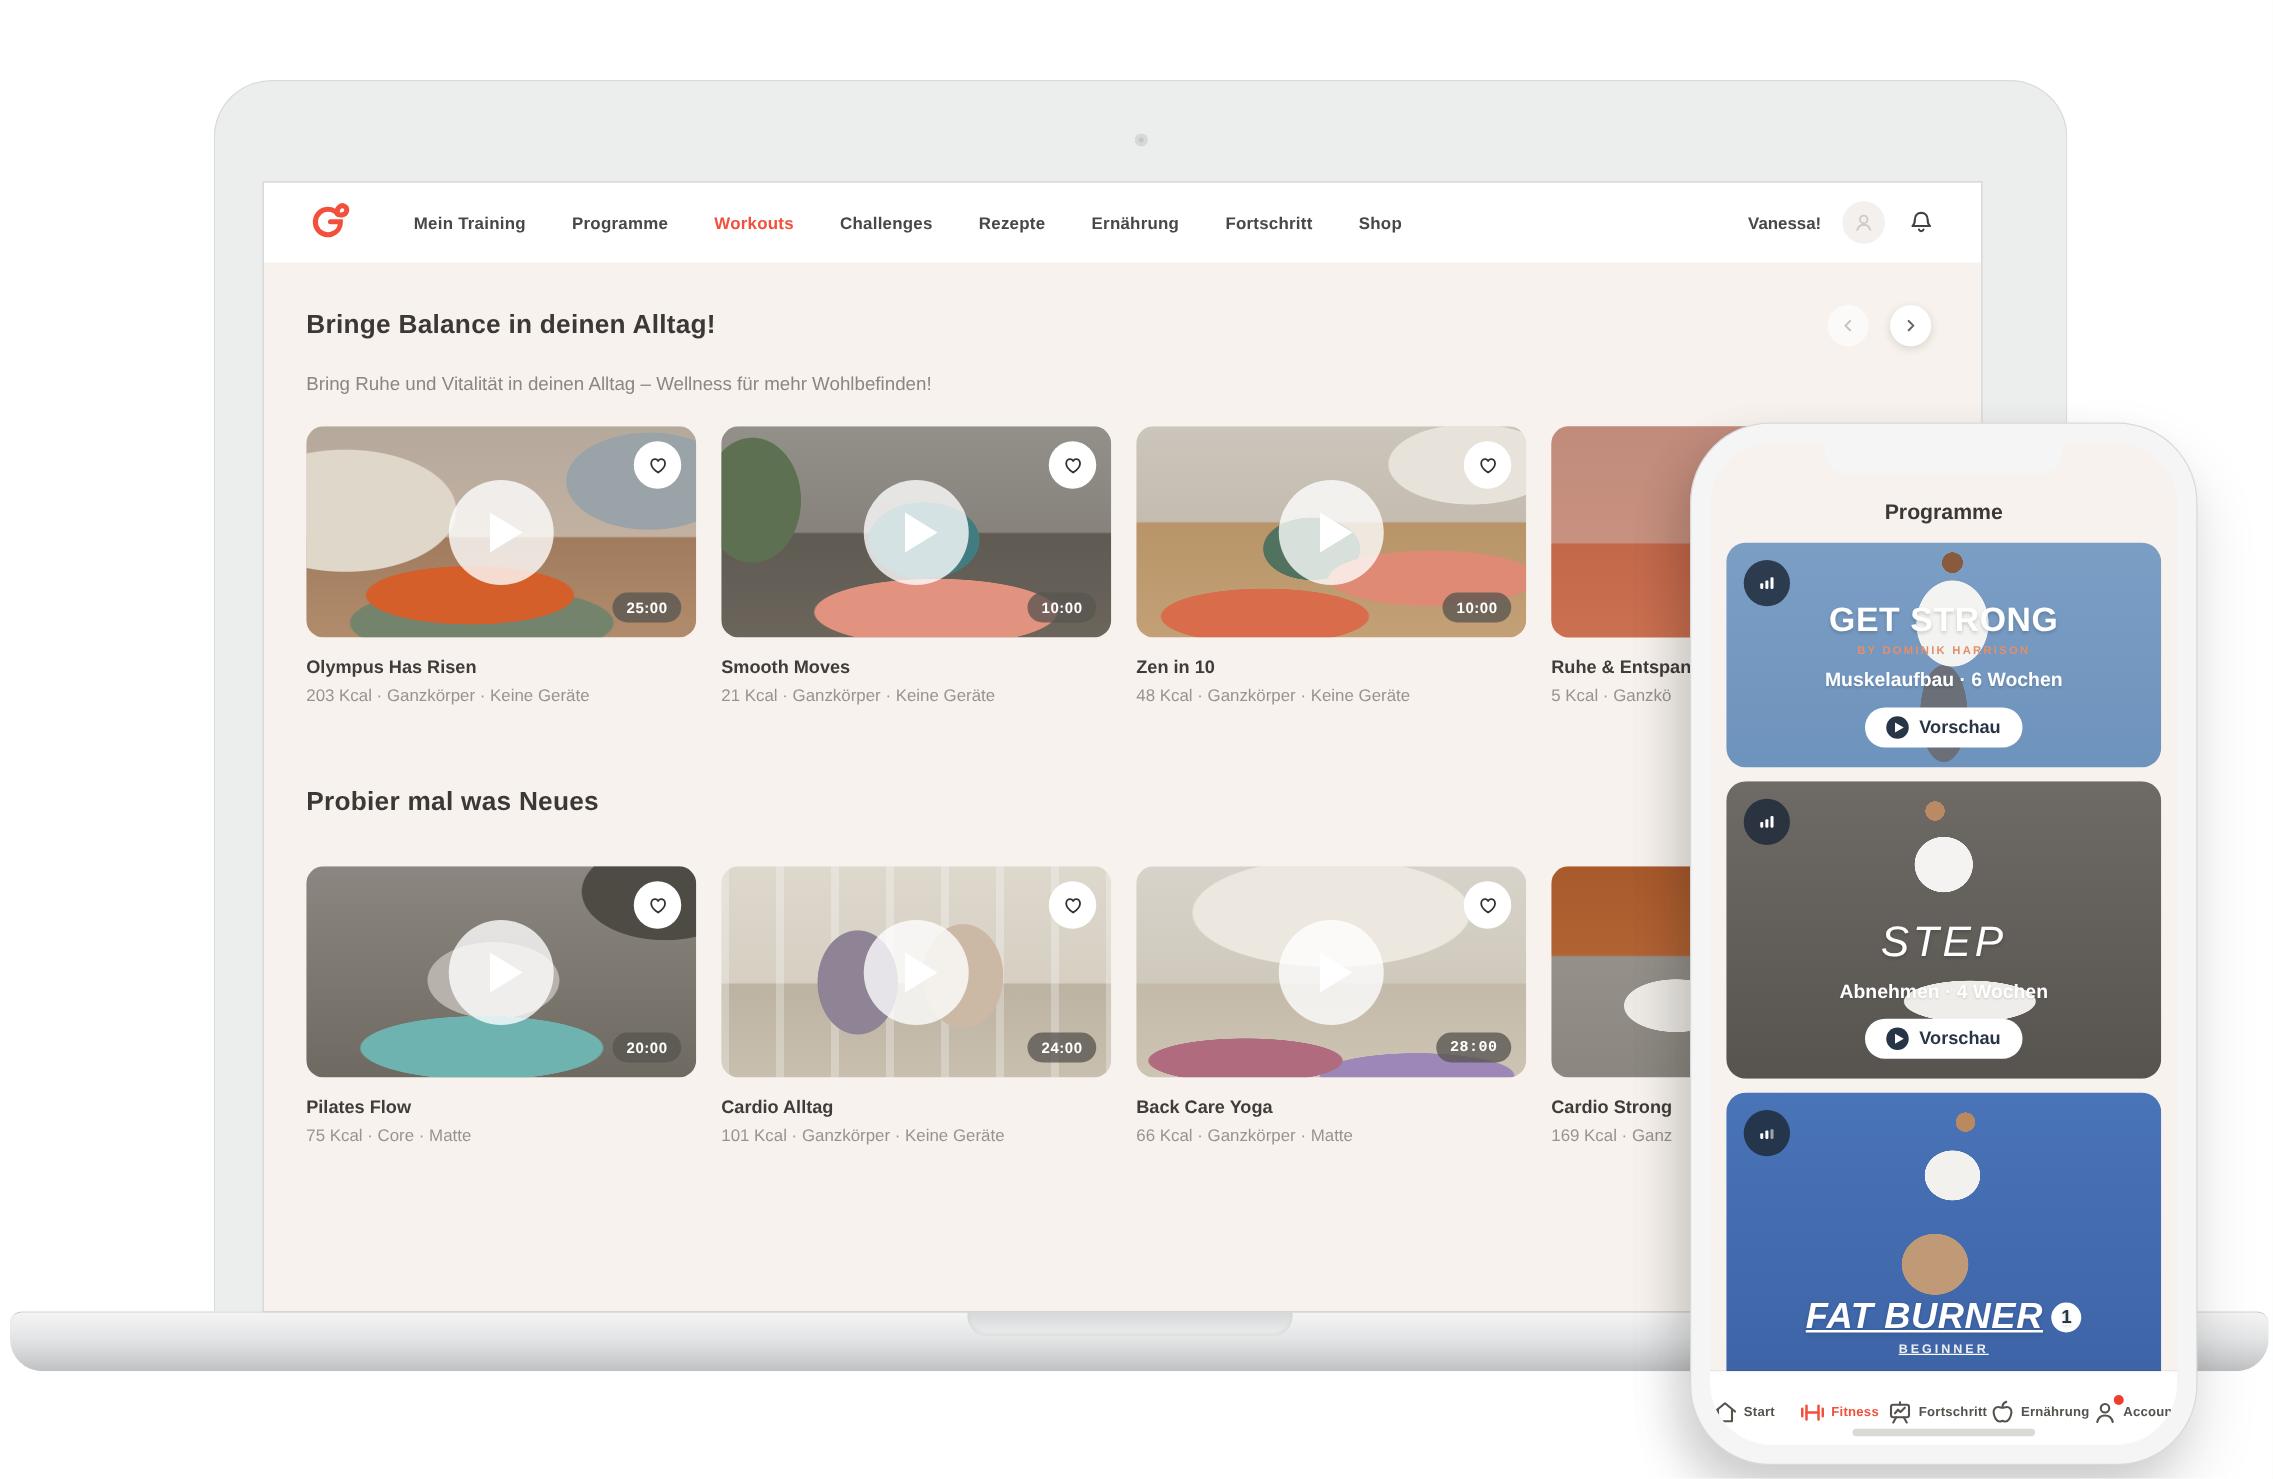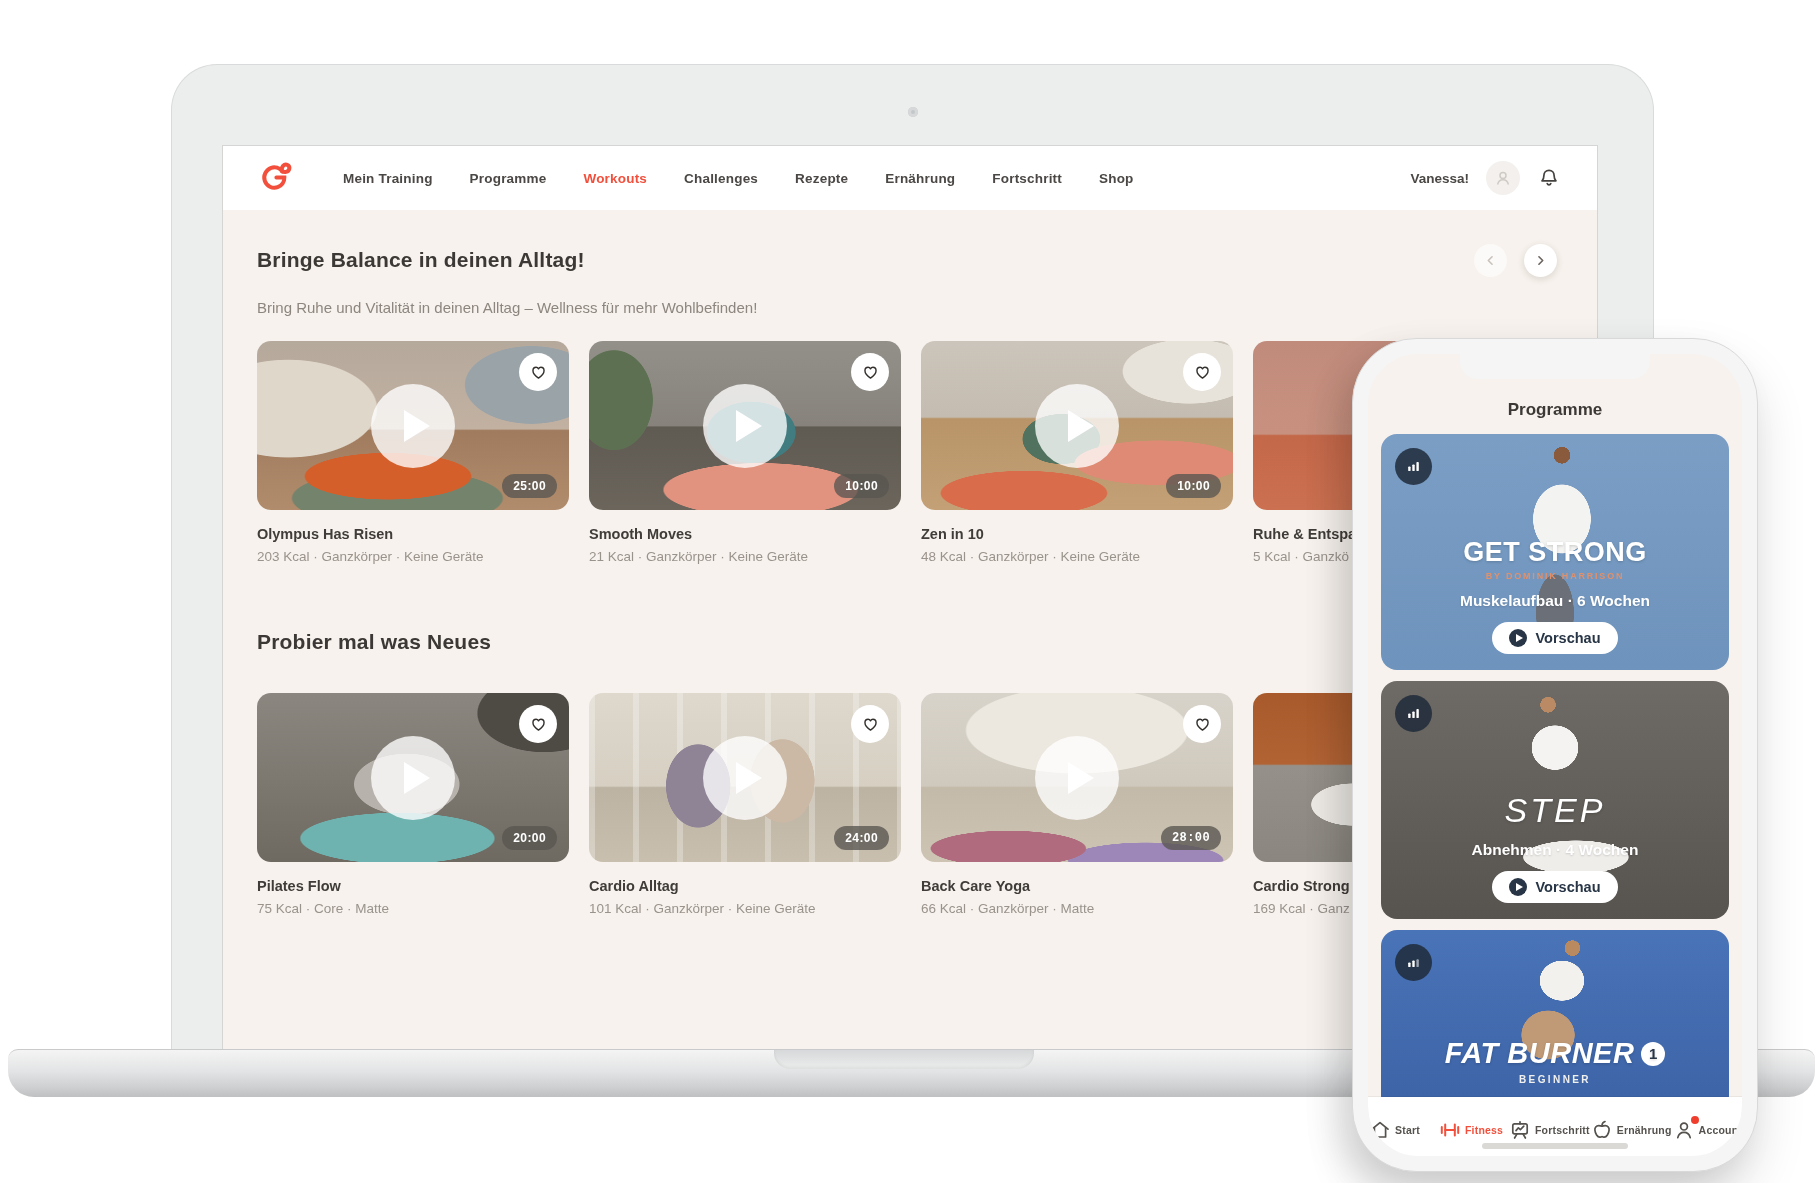--- a/index.html
+++ b/index.html
@@ -5,21 +5,21 @@
   html,body{margin:0;padding:0;background:#fff;}
   *{box-sizing:border-box;}
   .canvas{position:relative;width:1818px;height:1183px;background:#fff;overflow:hidden;
           font-family:"Liberation Sans",sans-serif;-webkit-font-smoothing:antialiased;}
 
   
   .laptop-lid{position:absolute;left:171px;top:64px;width:1483px;height:985px;
     background:#eceded;border:1px solid #d9dadb;border-bottom:none;border-radius:46px 46px 0 0;}
   .camera{position:absolute;left:736px;top:42px;width:10px;height:10px;border-radius:50%;
     background:#c4c7c9;box-shadow:inset 0 0 0 3px #d6d8d9;}
-  .screen{position:absolute;left:51px;top:81px;width:1374px;height:903px;background:#f7f2ed;
+  .screen{position:absolute;left:39px;top:81px;width:1374px;height:903px;background:#f7f2ed;
     outline:1px solid #d5d5d4;overflow:hidden;}
   .laptop-base{position:absolute;left:8px;top:1049px;width:1807px;height:48px;
     background:linear-gradient(180deg,#f4f4f4 0%,#e3e4e5 45%,#cfd0d1 78%,#bfc0c1 100%);
     border-radius:10px 10px 26px 26px;border-top:1px solid #c9cacb;}
   .laptop-notch{position:absolute;left:766px;top:0;width:260px;height:19px;
     background:linear-gradient(180deg,#d7d8d9,#eceded);border-radius:0 0 16px 16px;
     box-shadow:inset 0 -2px 3px rgba(0,0,0,.06);}
 
   
   .nav{height:64px;background:#fff;display:flex;align-items:center;padding:0 36px 0 28px;}
@@ -101,38 +101,38 @@
     border:1px solid #d9d9da;border-radius:64px;padding:15px;
     box-shadow:-16px 16px 34px rgba(0,0,0,.10), 0 26px 50px rgba(0,0,0,.13);}
   .phone-screen{position:relative;width:100%;height:100%;border-radius:50px;overflow:hidden;
     background:#f7f2ee;display:flex;flex-direction:column;}
   .phone-notch{position:absolute;left:50%;top:-1px;transform:translateX(-50%);width:190px;height:26px;
     background:#f5f5f6;border-radius:0 0 18px 18px;z-index:5;}
   .phone-title{margin-top:46px;text-align:center;font-size:17px;font-weight:bold;color:#3b3835;}
   .programs{flex:1;display:flex;flex-direction:column;gap:11px;padding:14px 13px 0;overflow:hidden;}
   .prog{position:relative;border-radius:16px;overflow:hidden;display:flex;flex-direction:column;
     align-items:center;justify-content:flex-end;padding-bottom:16px;color:#fff;text-align:center;}
-  .prog.p1{height:236px;}
+  .prog.p1{height:180px;}
   .prog.p2{height:238px;}
   .prog.p3{flex:1 0 auto;margin-bottom:-14px;padding-bottom:26px;}
   .p1{background:
     radial-gradient(circle 15px at 52% 9%, #8a5a3c 0 55%, rgba(138,90,60,0) 56%),
     radial-gradient(ellipse 52px 62px at 52% 36%, #f3f3f1 0 55%, rgba(243,243,241,0) 56%),
     radial-gradient(ellipse 34px 70px at 50% 76%, #6a6f78 0 55%, rgba(106,111,120,0) 56%),
     linear-gradient(180deg,#7b9ec5,#6e93bc);}
   .p2{background:
     radial-gradient(circle 14px at 48% 10%, #b98a63 0 55%, rgba(185,138,99,0) 56%),
     radial-gradient(ellipse 42px 40px at 50% 28%, #f4f3f1 0 55%, rgba(244,243,241,0) 56%),
     radial-gradient(ellipse 95px 30px at 56% 74%, #efedea 0 55%, rgba(239,237,234,0) 56%),
     linear-gradient(180deg,#6e6a65,#575450);}
   .p3{background:
     radial-gradient(circle 14px at 55% 10%, #b9895f 0 55%, rgba(185,137,95,0) 56%),
     radial-gradient(ellipse 40px 36px at 52% 28%, #f2f1ee 0 55%, rgba(242,241,238,0) 56%),
     radial-gradient(ellipse 48px 44px at 48% 58%, #c09a76 0 55%, rgba(192,154,118,0) 56%),
-    linear-gradient(180deg,#4a74b8,#3c63a6);}
+    linear-gradient(180deg,#4a74b8,#3c63a6); text-decoration: underline;}
   .lvl{position:absolute;left:14px;top:14px;width:37px;height:37px;border-radius:50%;
     background:rgba(31,42,58,.85);display:flex;align-items:center;justify-content:center;}
   .prog-name{font-size:27px;font-weight:800;letter-spacing:.5px;text-shadow:0 1px 3px rgba(0,0,0,.18);}
   .prog-name.step{font-size:34px;font-weight:400;font-style:italic;letter-spacing:3px;}
   .prog-name.fat{font-size:29px;font-weight:800;font-style:italic;letter-spacing:.5px;
     display:flex;align-items:center;gap:7px;}
   .num-badge{width:24px;height:24px;border-radius:50%;background:#fff;color:#273546;
     font-size:15px;font-weight:800;font-style:normal;display:flex;align-items:center;justify-content:center;}
   .prog-by{margin-top:3px;font-size:9px;font-weight:bold;letter-spacing:1.8px;color:#e2906a;}
   .prog-meta{margin:11px 0 12px;font-size:15.5px;font-weight:bold;text-shadow:0 1px 2px rgba(0,0,0,.15);}

